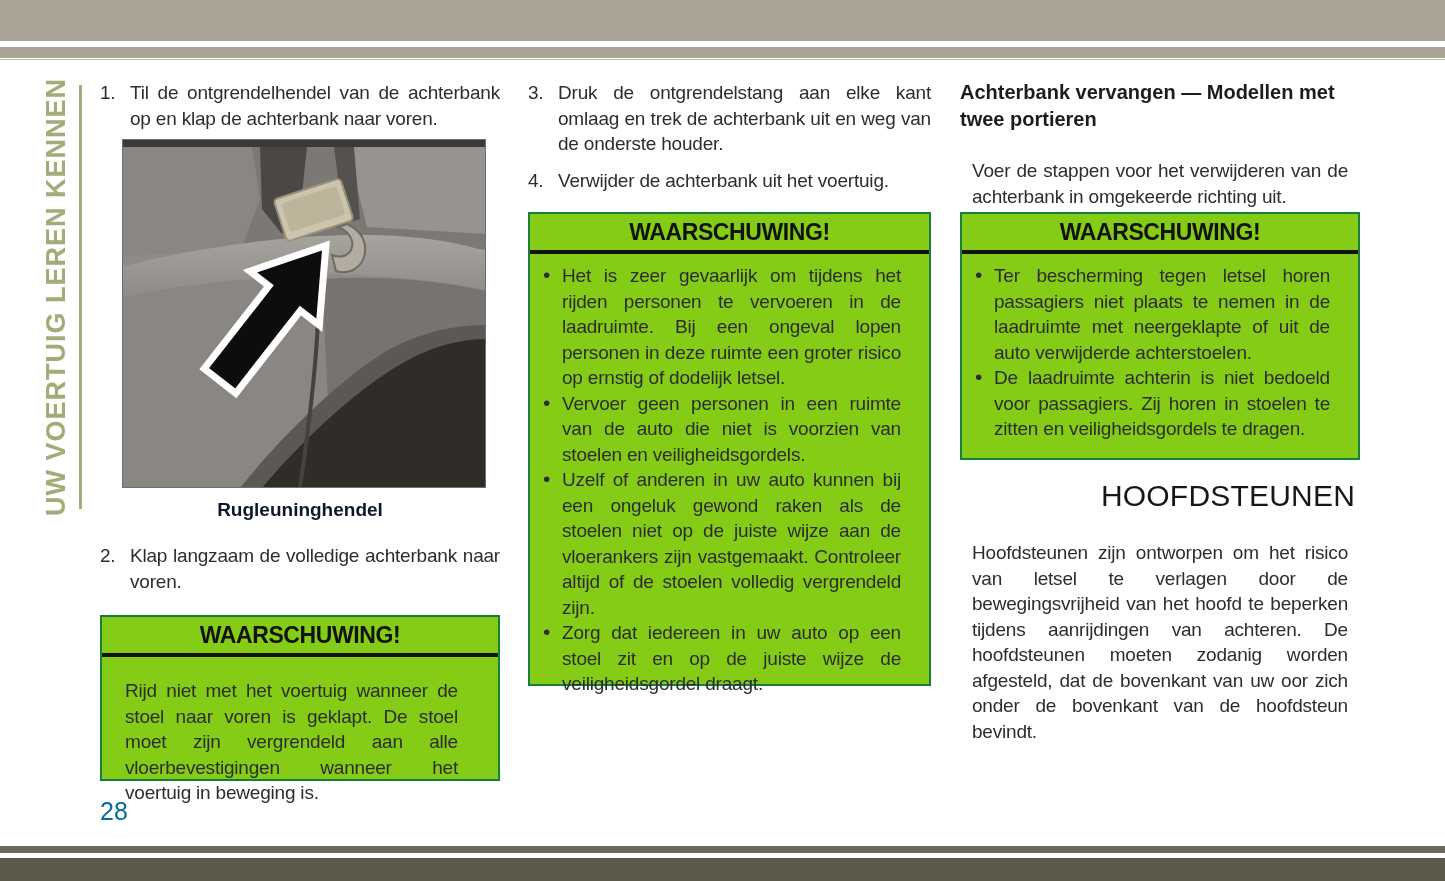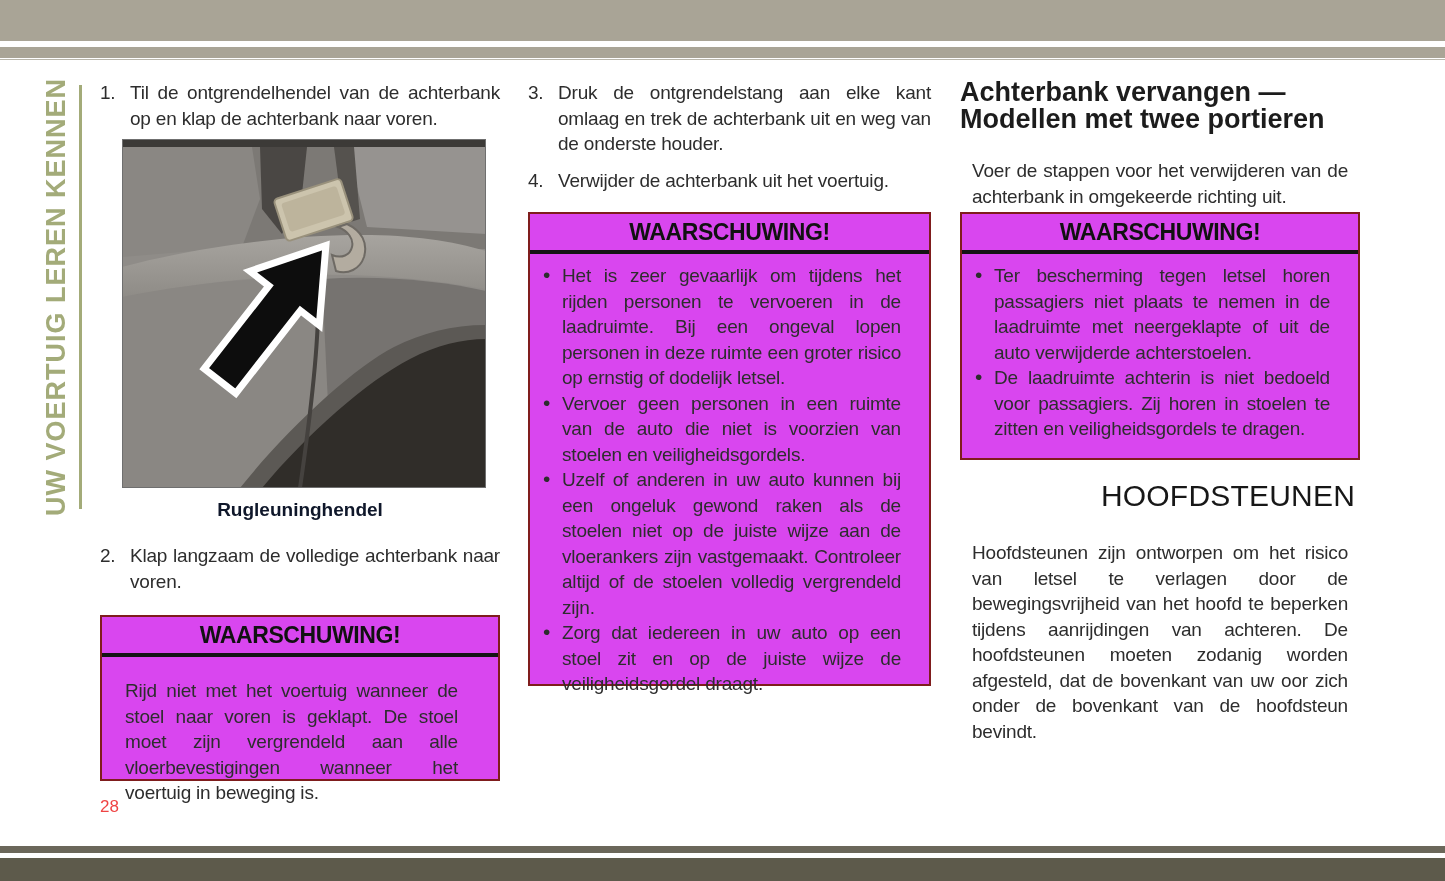--- a/index.html
+++ b/index.html
@@ -32,41 +32,41 @@
 
   
   .col{position:absolute;}
   .step{display:flex;font-size:19px;line-height:25.5px;letter-spacing:-0.2px;}
   .step .num{flex:0 0 30px;}
   .step .txt{flex:1;text-align:justify;}
   p.body-text{margin:12px;font-size:19px;line-height:25.5px;text-align:justify;letter-spacing:-0.2px;}
 
   .caption{font-weight:bold;font-size:19px;text-align:center;color:#0f172a;}
 
-  .subhead{font-weight:bold;font-size:27px;line-height:27px;color:#1c1c1c;margin:0;}
+  .subhead{font-weight:bold;font-size:20px;line-height:27px;color:#1c1c1c;margin:0;}
   .bighead{font-weight:400;font-size:30px;letter-spacing:0.2px;color:#171717;margin:5px;text-align:right;}
 
   
   .warnbox{
-    position:absolute;border:2px solid #7f1d1d;background:#d946ef;box-sizing:border-box;
+    position:absolute;border:2px solid #15803d;background:#84cc16;box-sizing:border-box;
   }
   .warn-title{
     text-align:center;font-weight:bold;font-size:23px;letter-spacing:-0.4px;color:#111;
     padding:5px 0 4px 0;border-bottom:4px solid #141414;
   }
   .warn-body{padding:9px 28px 8px 11px;font-size:19px;line-height:25.5px;text-align:justify;letter-spacing:-0.2px;}
   .warn-body ul{list-style:none;margin:0;padding:0;}
   .warn-body li{position:relative;padding-left:21px;margin:0;}
   .warn-body li::before{content:"\2022";position:absolute;left:2px;top:-1px;font-size:21px;}
 
   
   .photo{top:139px;left:122px;width:364px;height:349px;}
   .photo svg{display:block;width:100%;height:100%;}
 
-  .pagenum{top:797px;left:100px;font-size:17px;color:#ef4444;}
+  .pagenum{top:797px;left:100px;font-size:25px;color:#0369a1;}
 </style>
 </head>
 <body>
 
 <div class="abs topbar1"></div>
 <div class="abs topbar2"></div>
 <div class="abs toprule"></div>
 <div class="abs botbar-thin"></div>
 <div class="abs botbar-thick"></div>
 

